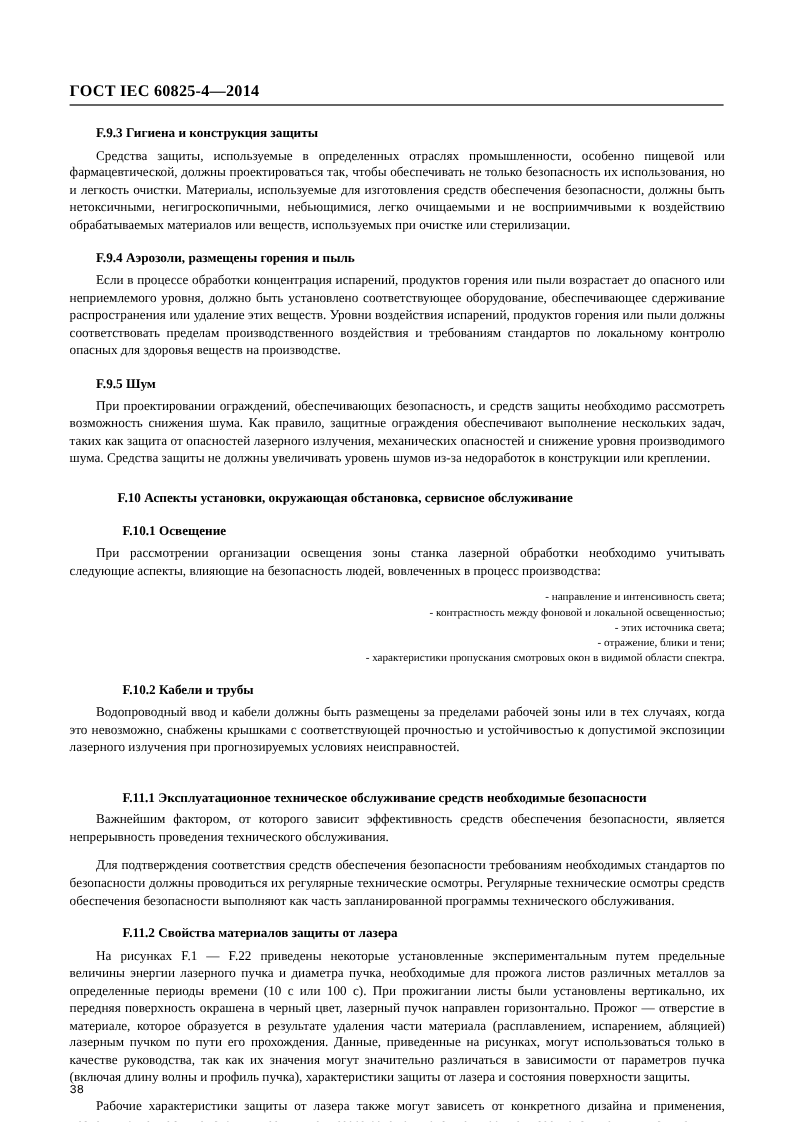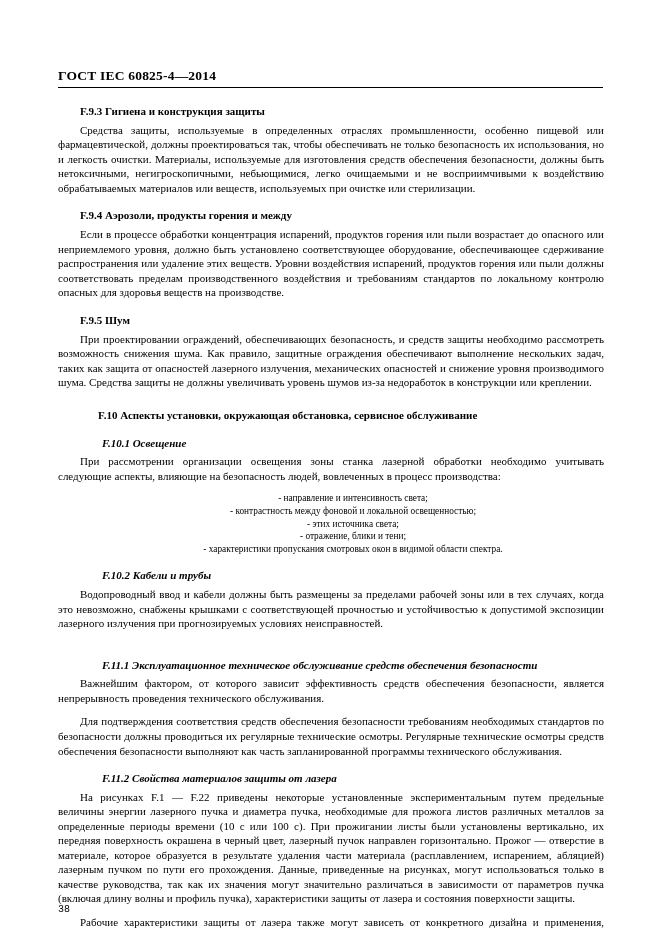--- a/index.html
+++ b/index.html
@@ -42,21 +42,20 @@
     font-weight: bold;
     margin: 0 0 4px 0;
     padding-left: 22px;
     line-height: 1.35;
   }
   h3.sec.indent2 {
     padding-left: 40px;
   }
   h3.sec.indent3 {
     padding-left: 44px;
-    font-style: italic;
   }
   p.par {
     font-size: 11px;
     margin: 0 0 9px 0;
     text-align: justify;
     text-indent: 22px;
     line-height: 1.32;
     hyphens: auto;
   }
   p.par.last {
@@ -64,21 +63,21 @@
   }
   ul.dashlist {
     list-style: none;
     margin: 0 0 9px 0;
     padding: 0;
   }
   ul.dashlist li {
     font-size: 9.3px;
     line-height: 1.35;
     padding-left: 44px;
-    text-align: center;
+    text-align: right;
   }
   .spacer-sm { height: 4px; }
   .spacer-md { height: 9px; }
   .pagenum {
     position: absolute;
     left: 58px;
     bottom: 36px;
     font-size: 10px;
     font-family: Liberation Mono, monospace;
     text-align: right;
@@ -91,21 +90,21 @@
 
   <div class="header">ГОСТ IEC 60825-4—2014</div>
 
   <div class="body-col">
 
     <h3 class="sec">F.9.3 Гигиена и конструкция защиты</h3>
     <p class="par">Средства защиты, используемые в определенных отраслях промышленности, особенно пищевой или фармацевтической, должны проектироваться так, чтобы обеспечивать не только безопасность их использования, но и легкость очистки. Материалы, используемые для изготовления средств обеспечения безопасности, должны быть нетоксичными, негигроскопичными, небьющимися, легко очищаемыми и не восприимчивыми к воздействию обрабатываемых материалов или веществ, используемых при очистке или стерилизации.</p>
 
     <div class="spacer-sm"></div>
 
-    <h3 class="sec">F.9.4 Аэрозоли, продукты горения и между</h3>
+    <h3 class="sec">F.9.4 Аэрозоли, размещены горения и пыль</h3>
     <p class="par">Если в процессе обработки концентрация испарений, продуктов горения или пыли возрастает до опасного или неприемлемого уровня, должно быть установлено соответствующее оборудование, обеспечивающее сдерживание распространения или удаление этих веществ. Уровни воздействия испарений, продуктов горения или пыли должны соответствовать пределам производственного воздействия и требованиям стандартов по локальному контролю опасных для здоровья веществ на производстве.</p>
 
     <div class="spacer-sm"></div>
 
     <h3 class="sec">F.9.5 Шум</h3>
     <p class="par">При проектировании ограждений, обеспечивающих безопасность, и средств защиты необходимо рассмотреть возможность снижения шума. Как правило, защитные ограждения обеспечивают выполнение нескольких задач, таких как защита от опасностей лазерного излучения, механических опасностей и снижение уровня производимого шума. Средства защиты не должны увеличивать уровень шумов из-за недоработок в конструкции или креплении.</p>
 
     <div class="spacer-md"></div>
 
     <h3 class="sec indent2">F.10 Аспекты установки, окружающая обстановка, сервисное обслуживание</h3>
@@ -125,21 +124,21 @@
     <div class="spacer-sm"></div>
 
     <h3 class="sec indent3">F.10.2 Кабели и трубы</h3>
     <p class="par">Водопроводный ввод и кабели должны быть размещены за пределами рабочей зоны или в тех случаях, когда это невозможно, снабжены крышками с соответствующей прочностью и устойчивостью к допустимой экспозиции лазерного излучения при прогнозируемых условиях неисправностей.</p>
 
     <div class="spacer-md"></div>
 
 
     <div class="spacer-md"></div>
 
-    <h3 class="sec indent3">F.11.1 Эксплуатационное техническое обслуживание средств обеспечения безопасности</h3>
+    <h3 class="sec indent3">F.11.1 Эксплуатационное техническое обслуживание средств необходимые безопасности</h3>
     <p class="par">Важнейшим фактором, от которого зависит эффективность средств обеспечения безопасности, является непрерывность проведения технического обслуживания.</p>
     <p class="par">Для подтверждения соответствия средств обеспечения безопасности требованиям необходимых стандартов по безопасности должны проводиться их регулярные технические осмотры. Регулярные технические осмотры средств обеспечения безопасности выполняют как часть запланированной программы технического обслуживания.</p>
 
     <div class="spacer-sm"></div>
 
     <h3 class="sec indent3">F.11.2 Свойства материалов защиты от лазера</h3>
     <p class="par">На рисунках F.1 — F.22 приведены некоторые установленные экспериментальным путем предельные величины энергии лазерного пучка и диаметра пучка, необходимые для прожога листов различных металлов за определенные периоды времени (10 с или 100 с). При прожигании листы были установлены вертикально, их передняя поверхность окрашена в черный цвет, лазерный пучок направлен горизонтально. Прожог — отверстие в материале, которое образуется в результате удаления части материала (расплавлением, испарением, абляцией) лазерным пучком по пути его прохождения. Данные, приведенные на рисунках, могут использоваться только в качестве руководства, так как их значения могут значительно различаться в зависимости от параметров пучка (включая длину волны и профиль пучка), характеристики защиты от лазера и состояния поверхности защиты.</p>
     <p class="par last">Рабочие характеристики защиты от лазера также могут зависеть от конкретного дизайна и применения, поэтому пригодность конструкции защиты от лазера рекомендуется подтверждать соответствующими испытаниями по проверке рабочих характеристик.</p>
 
   </div>

